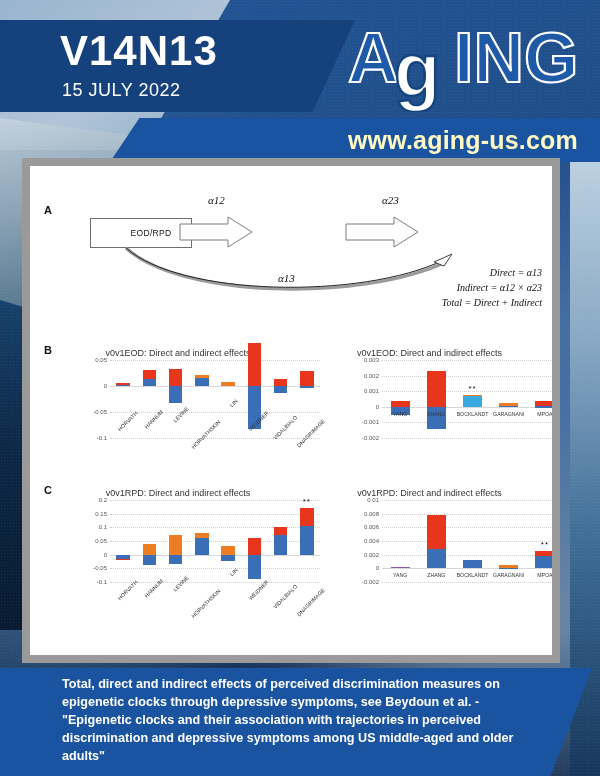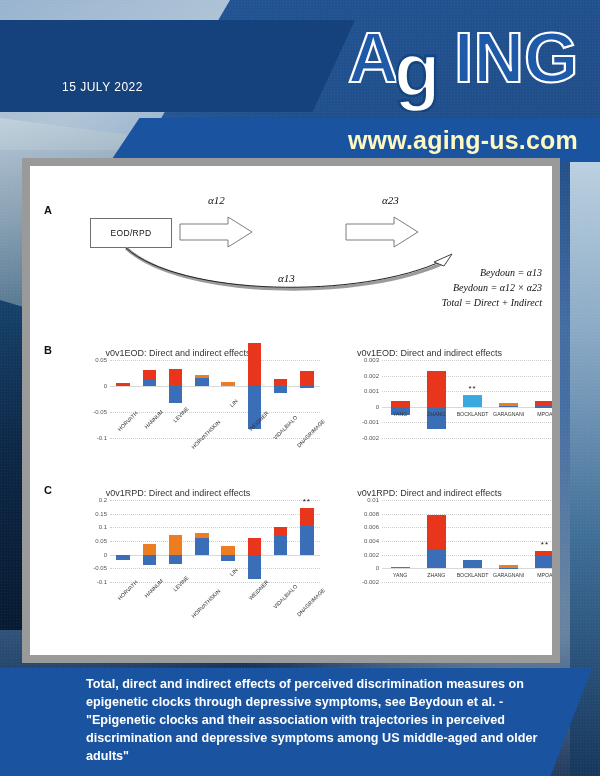--- a/index.html
+++ b/index.html
@@ -34,42 +34,42 @@
     background:linear-gradient(180deg,#bfd3e2 0%,#88a8c4 30%,#3e6d96 62%,#16365c 100%);}
   .bg-noise{position:absolute;inset:0;opacity:.10;
     background-image:radial-gradient(rgba(255,255,255,.55) 1px, rgba(0,0,0,0) 1px);
     background-size:3px 3px;}
 
   
   .hdr-band{position:absolute;left:0;top:20px;width:355px;height:92px;
     background:#15417c;clip-path:polygon(0 0,100% 0,88% 100%,0 100%);}
   .hdr-vol{position:absolute;left:60px;top:30px;color:#fff;font-size:42px;
     font-weight:bold;letter-spacing:1px;line-height:1;}
-  .hdr-date{position:absolute;left:62px;top:80px;color:#fff;font-size:12px;
+  .hdr-date{position:absolute;left:62px;top:80px;color:#fff;font-size:18px;
     letter-spacing:.5px;}
   .logo{position:absolute;right:14px;top:20px;height:92px;width:240px;}
   .logo svg{display:block;}
   .url-band{position:absolute;left:110px;top:118px;width:490px;height:44px;
     background:#1a53a0;clip-path:polygon(6% 0,100% 0,100% 100%,0 100%);}
   .url-text{position:absolute;right:22px;top:126px;color:#fef9c3;font-size:25px;
     font-weight:bold;letter-spacing:.2px;}
 
   
   .fig-frame{position:absolute;left:22px;top:158px;width:538px;height:505px;
     background:#9a9a9a;padding:8px;box-sizing:border-box;}
   .fig-sheet{width:100%;height:100%;background:#fff;position:relative;overflow:hidden;}
 
   .panel-letter{position:absolute;font-weight:bold;font-size:11px;color:#111;
     font-family:"Liberation Sans",sans-serif;}
 
   
   .pA{position:absolute;left:0;top:0;width:100%;height:170px;}
   .nodebox{position:absolute;border:1px solid #6f6f6f;background:#fff;
     font-size:8.5px;color:#111;display:flex;align-items:center;justify-content:center;
-    height:28px;letter-spacing:.3px;}
+    height:28px;letter-spacing:.3px;padding-left:20px;}
   .alab{position:absolute;font-family:"Liberation Serif",serif;font-style:italic;
     font-size:11px;color:#111;}
   .formula{position:absolute;font-family:"Liberation Serif",serif;font-style:italic;
     font-size:10px;color:#111;text-align:right;line-height:1.45;}
 
   
   .chart-wrap{position:absolute;}
   .chart-title{text-align:center;font-size:9px;color:#333;margin-bottom:2px;
     font-family:"Liberation Sans",sans-serif;white-space:nowrap;}
   .plot{position:relative;}
@@ -83,36 +83,37 @@
     transform-origin:right top;}
   .xlab-h{position:absolute;font-size:5.2px;color:#333;white-space:nowrap;
     transform:translateX(-50%);}
   .star{position:absolute;font-size:8px;color:#111;letter-spacing:1px;
     transform:translateX(-50%);}
 
   
   .cap-band{position:absolute;left:0;top:668px;width:592px;height:108px;
     background:#1a53a0;clip-path:polygon(0 0,100% 0,93% 100%,0 100%);}
   .cap-text{position:absolute;left:62px;top:676px;width:460px;color:#fff;
-    font-size:12.6px;font-weight:bold;line-height:1.42;margin-left:24px;}
+    font-size:12.6px;font-weight:bold;line-height:1.42;}
 </style>
 </head>
 <body>
 
 <div id="root">
 
   <div class="bg-base"></div>
   <div class="bg-left-top"></div>
   <div class="bg-left-mid"></div>
   <div class="bg-left-bot"></div>
   <div class="bg-right-orb"></div>
   <div class="bg-right-strip"></div>
   <div class="bg-noise"></div>
 
   <div class="hdr-band"></div>
+  <div class="hdr-vol">V14N13</div>
   <div class="hdr-date">15 JULY 2022</div>
 
   <div class="logo">
     <svg width="240" height="92" viewBox="0 0 240 92" aria-hidden="true">
       <g font-family="Liberation Sans, sans-serif" font-weight="bold">
         <text x="2" y="62" font-size="70" fill="#1f5aa8" stroke="#ffffff" stroke-width="2.2">A</text>
         <text x="108" y="62" font-size="70" fill="#1f5aa8" stroke="#ffffff" stroke-width="2.2">ING</text>
         <text x="48" y="76" font-size="76" fill="#ffffff" stroke="#13457f" stroke-width="2.4">g</text>
       </g>
     </svg>
@@ -134,22 +135,22 @@
           <polygon points="316,58 364,58 364,51 388,66 364,81 364,74 316,74" fill="#ffffff" stroke="#7d7d7d" stroke-width="1"></polygon>
           <path d="M96,82 C150,132 330,136 416,96" fill="none" stroke="#9b9b9b" stroke-width="3.2"></path>
           <path d="M96,82 C150,130 330,134 414,94" fill="none" stroke="#222" stroke-width="1"></path>
           <polygon points="422,88 404,96 414,100" fill="#ffffff" stroke="#444" stroke-width="1"></polygon>
         </svg>
 
         <div class="alab" style="left:178px;top:28px;">α12</div>
         <div class="alab" style="left:352px;top:28px;">α23</div>
         <div class="alab" style="left:248px;top:106px;">α13</div>
 
-        <div class="formula" style="right:10px;top:100px;">Beydoun = α13</div>
-        <div class="formula" style="right:10px;top:115px;">Beydoun = α12 × α23</div>
+        <div class="formula" style="right:10px;top:100px;">Direct = α13</div>
+        <div class="formula" style="right:10px;top:115px;">Indirect = α12 × α23</div>
         <div class="formula" style="right:10px;top:130px;">Total = Direct + Indirect</div>
       </div>
 
       <div class="panel-letter" style="left:14px;top:178px;">B</div>
       <div class="panel-letter" style="left:14px;top:318px;">C</div>
 
       <div class="chart-wrap" id="chart-b-left" style="left:28px;top:182px;width:240px;height:120px;">
           <div class="chart-title">v0v1EOD: Direct and indirect effects</div>
           <div class="plot" style="left: 26px; width: 210px; height: 78px; margin-left: 26px;">
             <div class="gridline" style="top: 0px;"></div>

